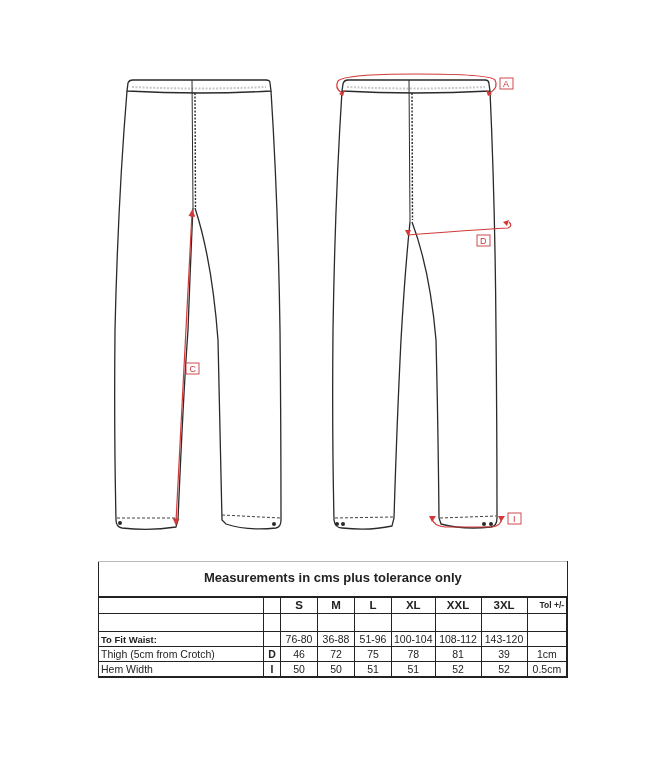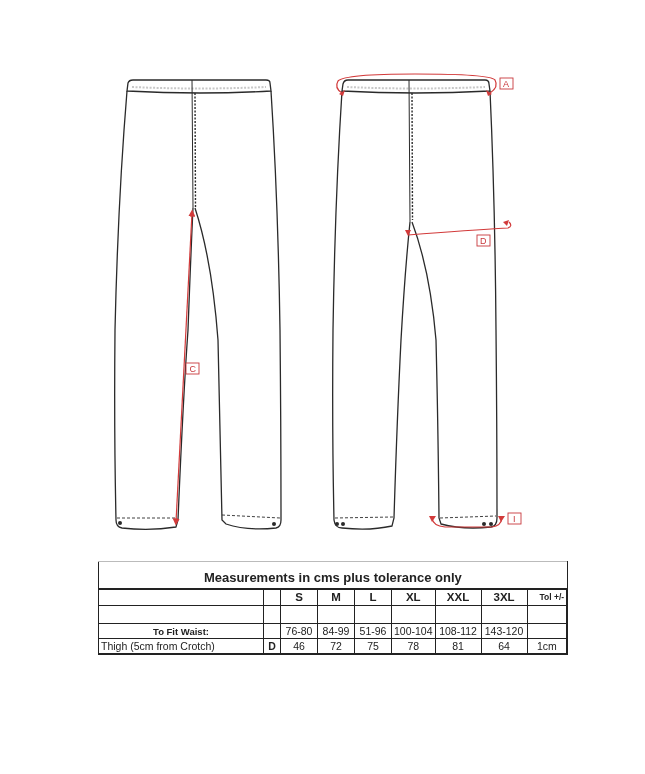--- a/index.html
+++ b/index.html
@@ -10,28 +10,28 @@
 
   #size-table {
     position: absolute; left: 98px; top: 561px;
     border-collapse: collapse; table-layout: fixed;
     font-family: "Liberation Sans", sans-serif; font-size: 10.5px; color: #222;
   }
   #size-table td { border: 1px solid #222; padding: 0 2px; height: 14px; line-height: 13px;
                    white-space: nowrap; overflow: hidden; }
   #size-table tr.title-row td { height: 22px; vertical-align: bottom; font-weight: bold;
                    font-size: 13px; text-align: center; border-left: 1.5px solid #222; border-right: 1.5px solid #222;
-                   border-top: 1px solid #bbb; border-bottom: 2px solid #222; padding-bottom: 4px; }
+                   border-top: 1px solid #bbb; border-bottom: 2px solid #222; padding-bottom: 12px; }
   #size-table tr.head-row td { height: 15px; font-weight: bold; font-size: 11.5px; text-align: center; border-bottom: 1.5px solid #222; }
   #size-table tr.head-row td.tol { font-size: 8.5px; padding-left: 12px; }
   #size-table tr.blank-row td { height: 17px; border-bottom: 1.5px solid #222; }
   #size-table td.label { text-align: left; }
   #size-table td.code { text-align: center; font-weight: bold; }
   #size-table td.num { text-align: center; }
-  #size-table tr.fit-row td.label { font-weight: bold; font-size: 9.5px; text-align: center; }
+  #size-table tr.fit-row td.label { font-weight: bold; font-size: 9.5px; }
   #size-table tr.fit-row td.num { font-size: 10.5px; margin-left: 32px; }
   #size-table td:first-child { border-left: 1.5px solid #222; }
   #size-table td:last-child { border-right: 2px solid #222; }
   #size-table tr:last-child td { border-bottom: 2px solid #222; }
 </style>
 </head>
 <body>
 
 <svg id="drawing" width="645" height="550" viewBox="0 0 645 550" xmlns="http://www.w3.org/2000/svg">
   <defs>
@@ -138,32 +138,43 @@
         <td></td>
         <td></td>
         <td></td>
         <td></td>
         <td></td>
   </tr>
   <tr class="fit-row">
     <td class="label">To Fit Waist:</td>
     <td class="code"></td>
     <td class="num">76-80</td>
-    <td class="num">84-99</td>
+    <td class="num">36-88</td>
     <td class="num">51-96</td>
     <td class="num">100-104</td>
     <td class="num">108-112</td>
     <td class="num">143-120</td>
     <td class="num"></td>
   </tr>
   <tr>
     <td class="label">Thigh (5cm from Crotch)</td>
     <td class="code">D</td>
     <td class="num">46</td>
     <td class="num">72</td>
     <td class="num">75</td>
     <td class="num">78</td>
     <td class="num">81</td>
-    <td class="num">64</td>
+    <td class="num">39</td>
     <td class="num">1cm</td>
+  </tr>
+  <tr>
+    <td class="label">Hem Width</td>
+    <td class="code">I</td>
+    <td class="num">50</td>
+    <td class="num">50</td>
+    <td class="num">51</td>
+    <td class="num">51</td>
+    <td class="num">52</td>
+    <td class="num">52</td>
+    <td class="num">0.5cm</td>
   </tr>
 </tbody>
   </table>
 
 </body></html>

